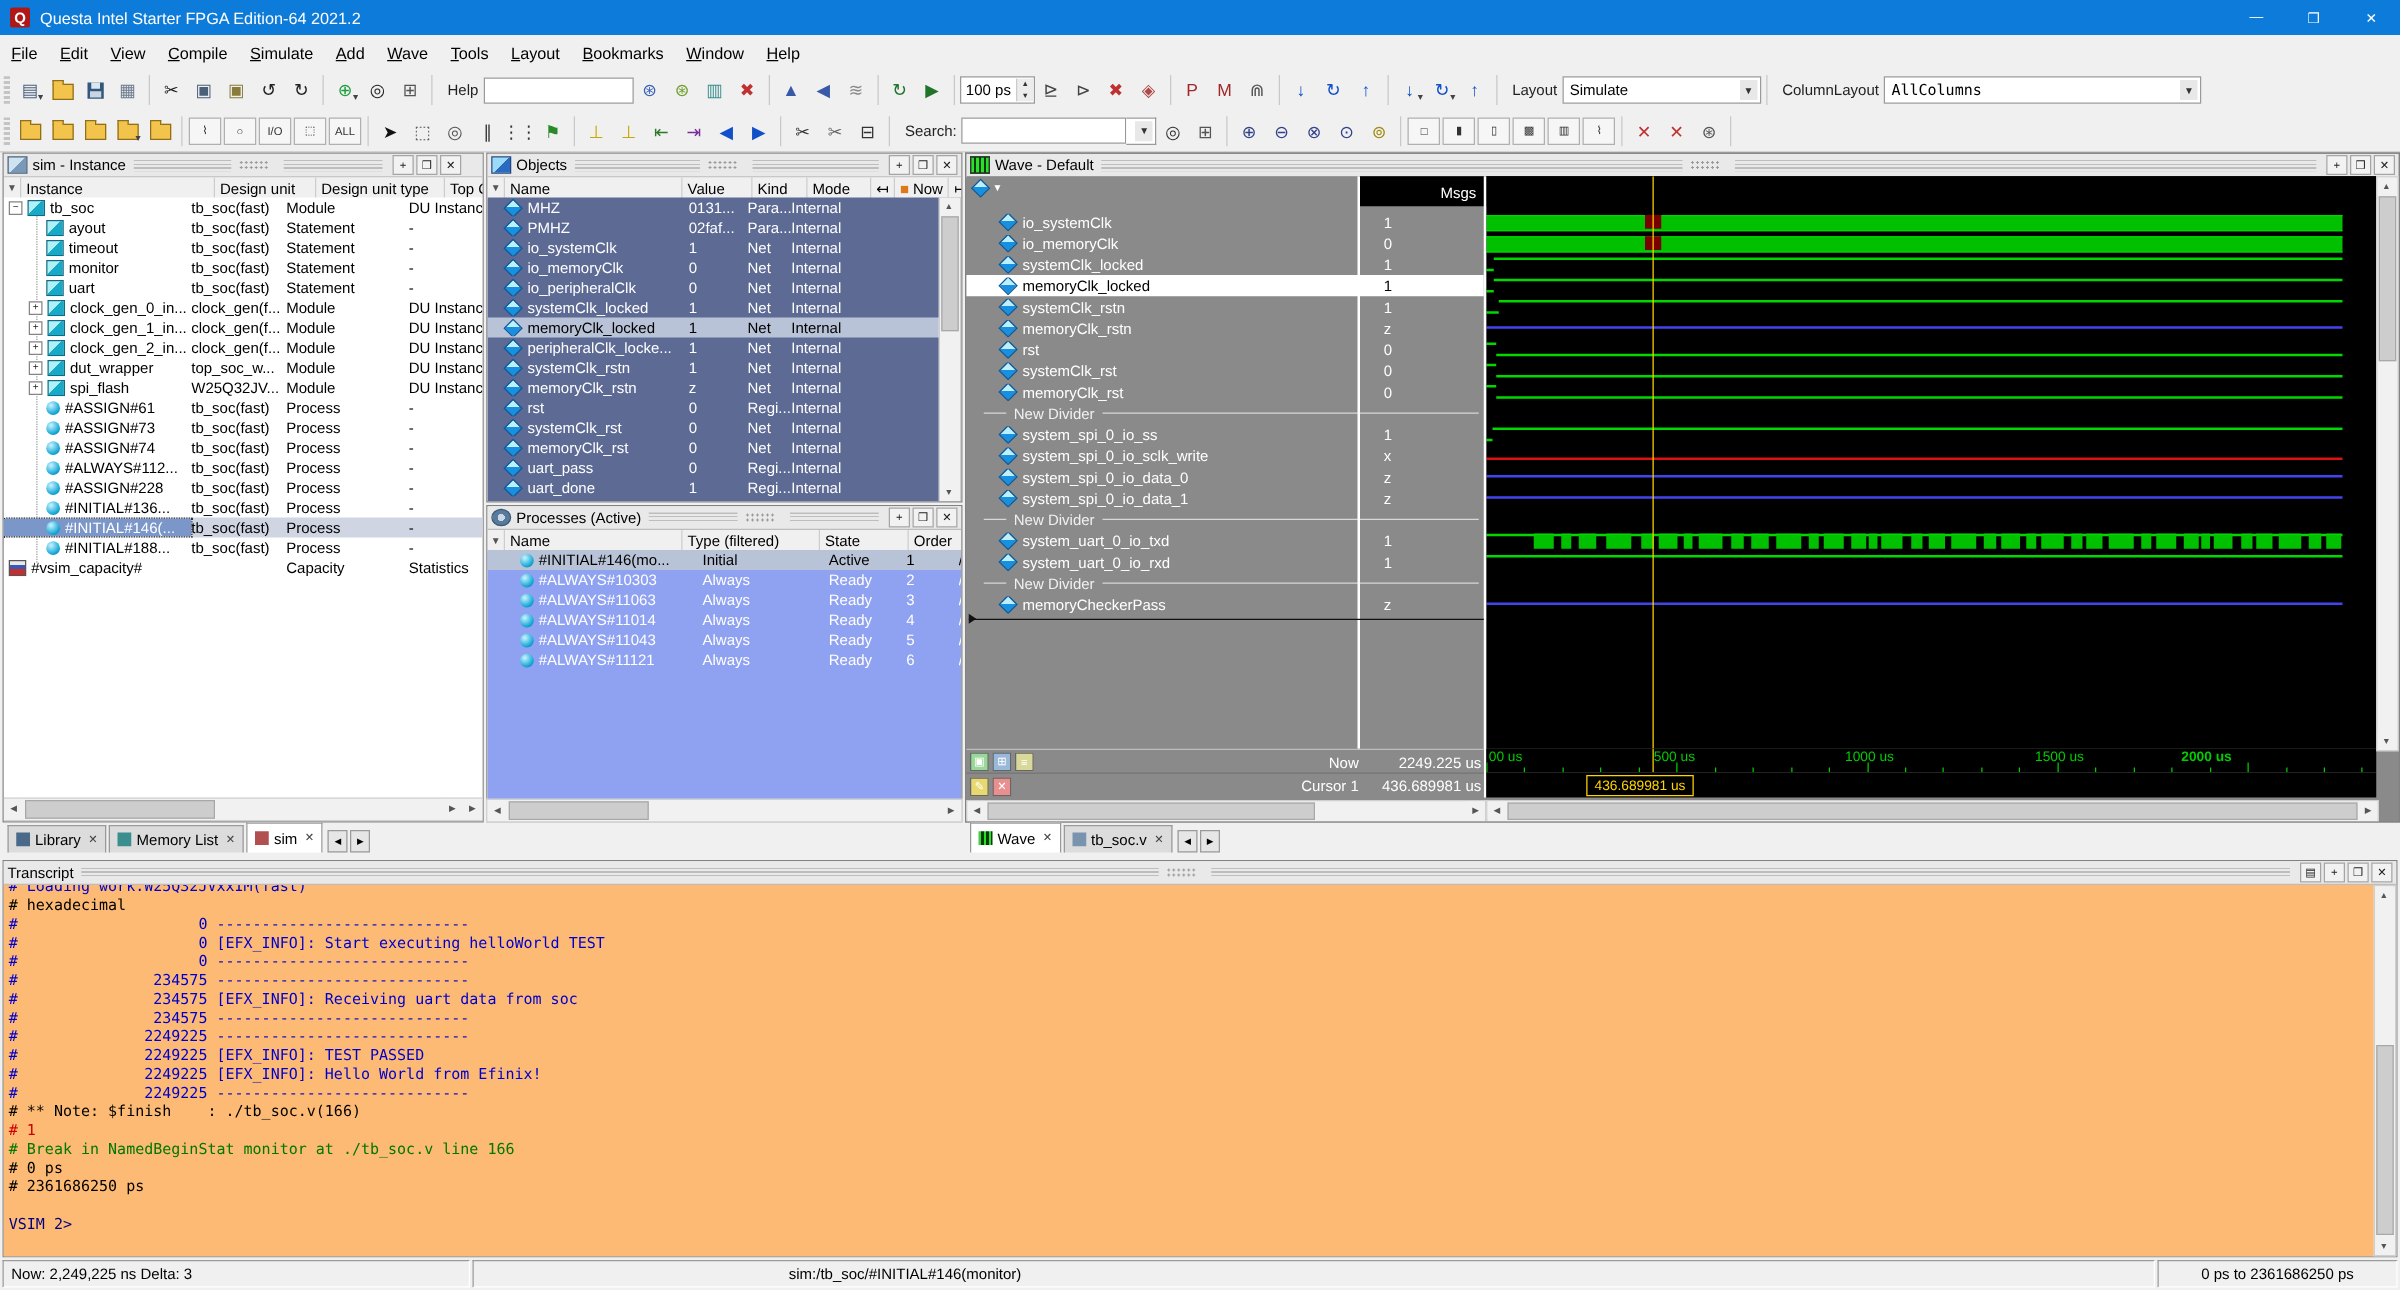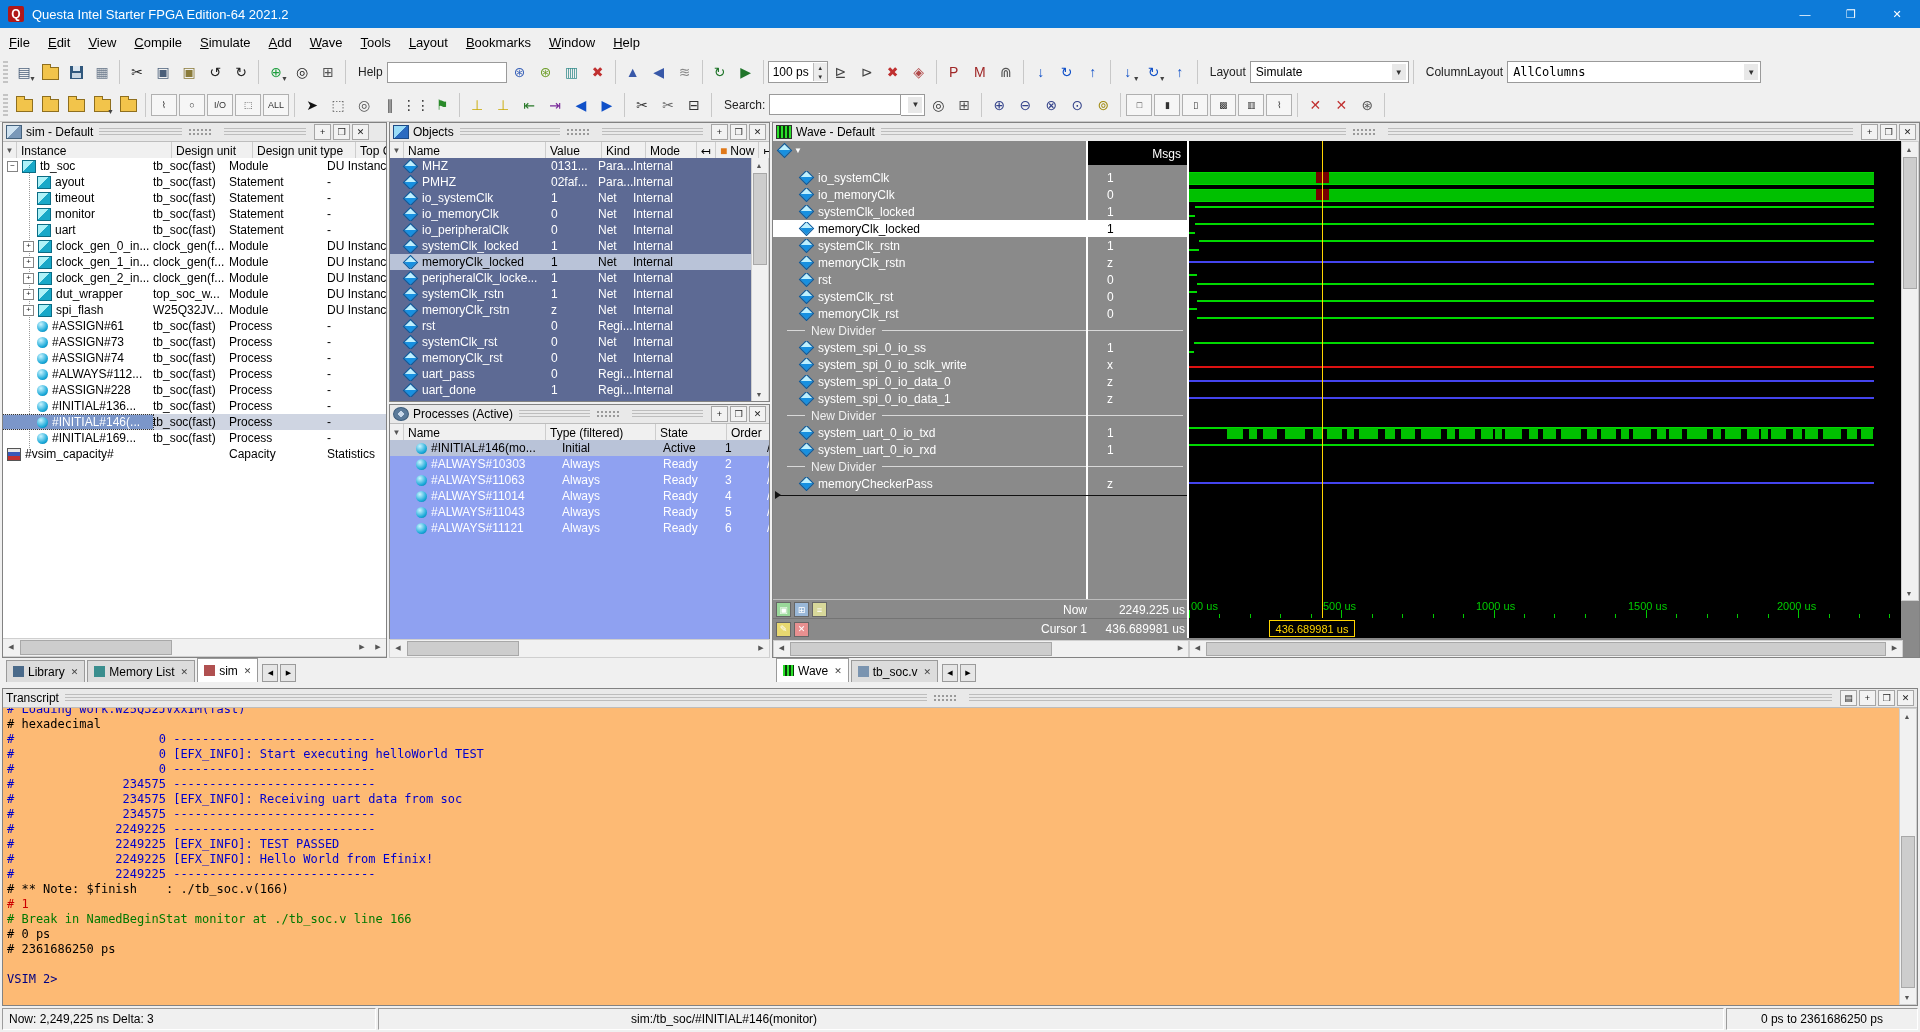--- a/index.html
+++ b/index.html
@@ -394,21 +394,21 @@
       </span>
       <span class="tbtn">
         <span class="g" style="color: rgb(85, 85, 85);">⊛</span>
       </span>
       <span class="tb-sep"></span>
     </div>
 
   <div class="panel" id="sim-panel" style="left:2px;top:122px;width:383px;height:534px;">
     <div class="phdr">
       <div class="phdr-icon" style="background:linear-gradient(135deg,#cfe2f0 0 50%,#7a98b8 50%);border:1px solid #44617c;"></div>
-      <div class="phdr-title">sim - Default</div>
+      <div class="phdr-title">sim - Instance</div>
       <div class="phdr-grip"></div>
         <div class="phdr-dots"></div>
         <div class="phdr-grip"></div>
       <div class="pbtn">+</div>
       <div class="pbtn">❒</div>
       <div class="pbtn" style="margin-right:14px;">✕</div>
     </div>
     <div class="colhdr" id="sim-colhdr">
         <div class="funnel">▼</div>
         <div class="col" style="width: 146px;">Instance</div>
@@ -591,21 +591,21 @@
             <span>#INITIAL#146(...</span>
           </div>
           <div class="cell" style="width: 72px;">tb_soc(fast)</div>
           <div class="cell" style="width: 94px;">Process</div>
           <div class="cell" style="width: 69px;">-</div>
         </div>
         <div class="trow">
           <div class="cell" style="width: 146px; display: flex; align-items: center;">
             <span style="width: 34px; flex: 0 0 auto;"></span>
             <span class="icon-sphere"></span>
-            <span>#INITIAL#169...</span>
+            <span>#INITIAL#188...</span>
           </div>
           <div class="cell" style="width: 72px;">tb_soc(fast)</div>
           <div class="cell" style="width: 94px;">Process</div>
           <div class="cell" style="width: 69px;">-</div>
         </div>
         <div class="trow">
           <div class="cell" style="width: 146px; display: flex; align-items: center;">
             <span style="width: 4px; flex: 0 0 auto;"></span>
             <span class="icon-capacity"></span>
             <span>#vsim_capacity#</span>
@@ -1130,21 +1130,21 @@
         <div class="rtick" style="left: 548px; height: 4px;"></div>
         <div class="rtick" style="left: 579px; height: 4px;"></div>
         <div class="rtick" style="left: 609px; height: 8px;"></div>
         <div class="rtick" style="left: 640px; height: 4px;"></div>
         <div class="rtick" style="left: 670px; height: 4px;"></div>
         <div class="rtick" style="left: 700px; height: 4px;"></div>
         <div class="rlabel" style="left: 2px;">00 us</div>
         <div class="rlabel" style="left: 134px;">500 us</div>
         <div class="rlabel" style="left: 287px;">1000 us</div>
         <div class="rlabel" style="left: 439px;">1500 us</div>
-        <div class="rlabel" style="left: 588px;">2000 us</div>
+        <div class="rlabel" style="left: 556px; font-weight: bold;">2000 us</div>
         <div style="position: absolute; left: 133px; top: 0px; width: 1px; height: 19px; background: rgb(255, 213, 0);"></div>
       </div>
 
     <div id="wave-cursorrow">
       <span class="tiny-ic" style="background:#e8d870;">✎</span>
       <span class="tiny-ic" style="background:#e89090;">✕</span>
       <span style="margin-left:auto;width:150px;text-align:right;">Cursor 1</span>
       <span style="width:98px;text-align:right;padding-right:2px;">436.689981 us</span>
     </div>
     <div id="wave-cursorstrip">

